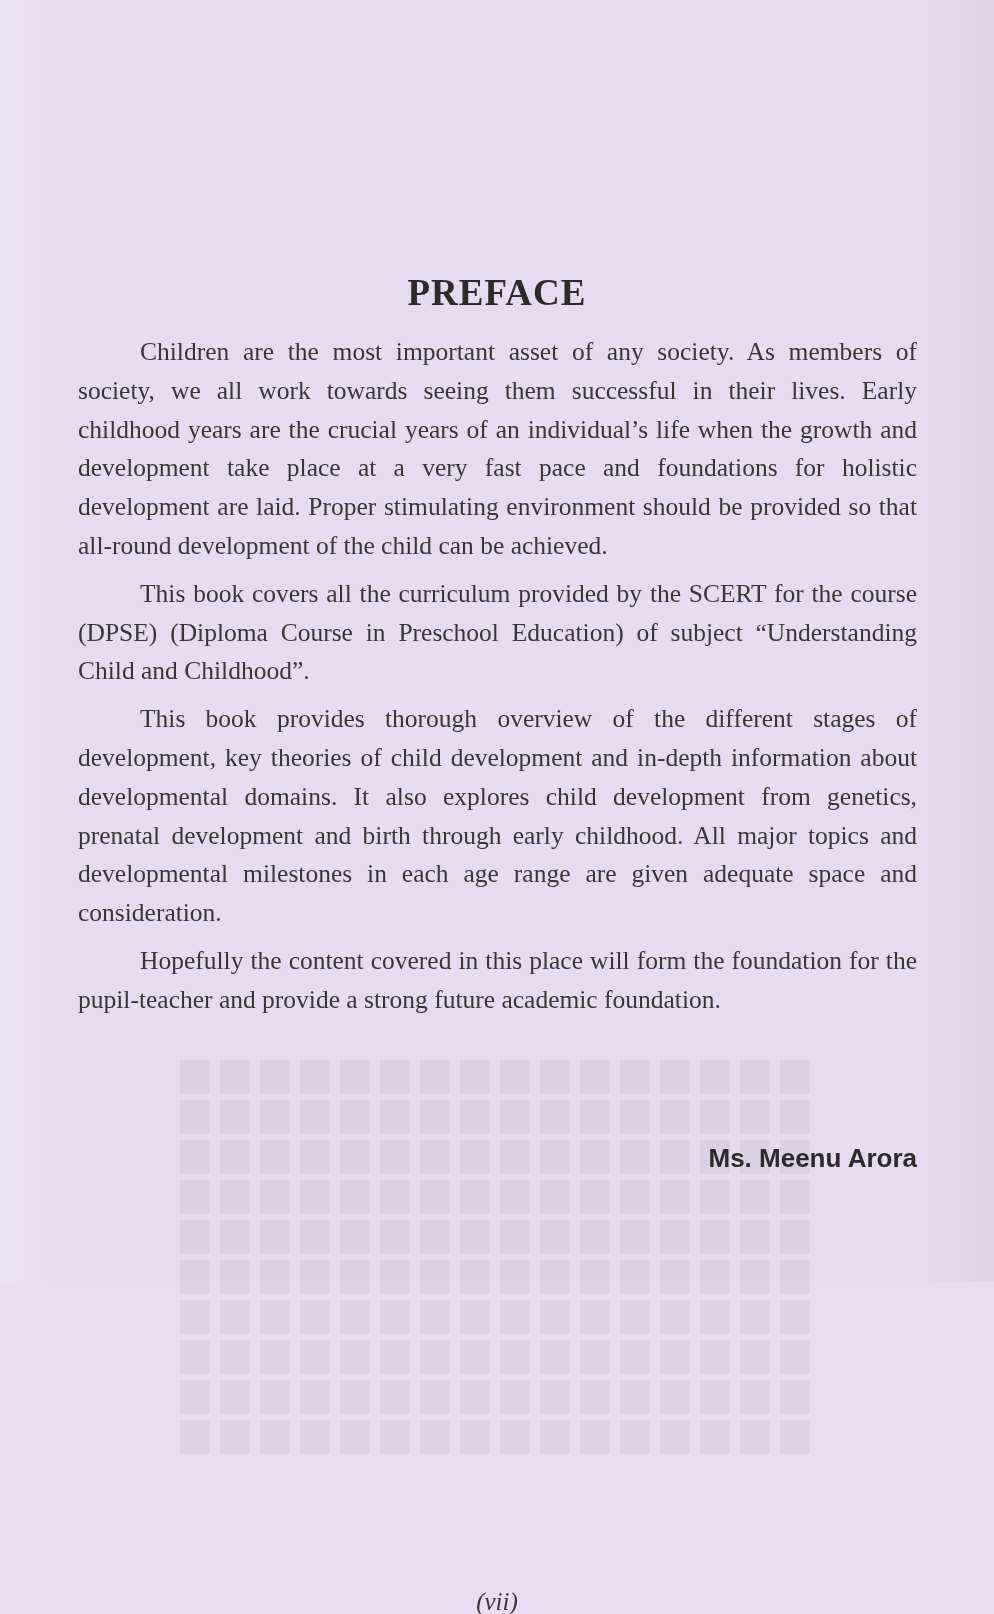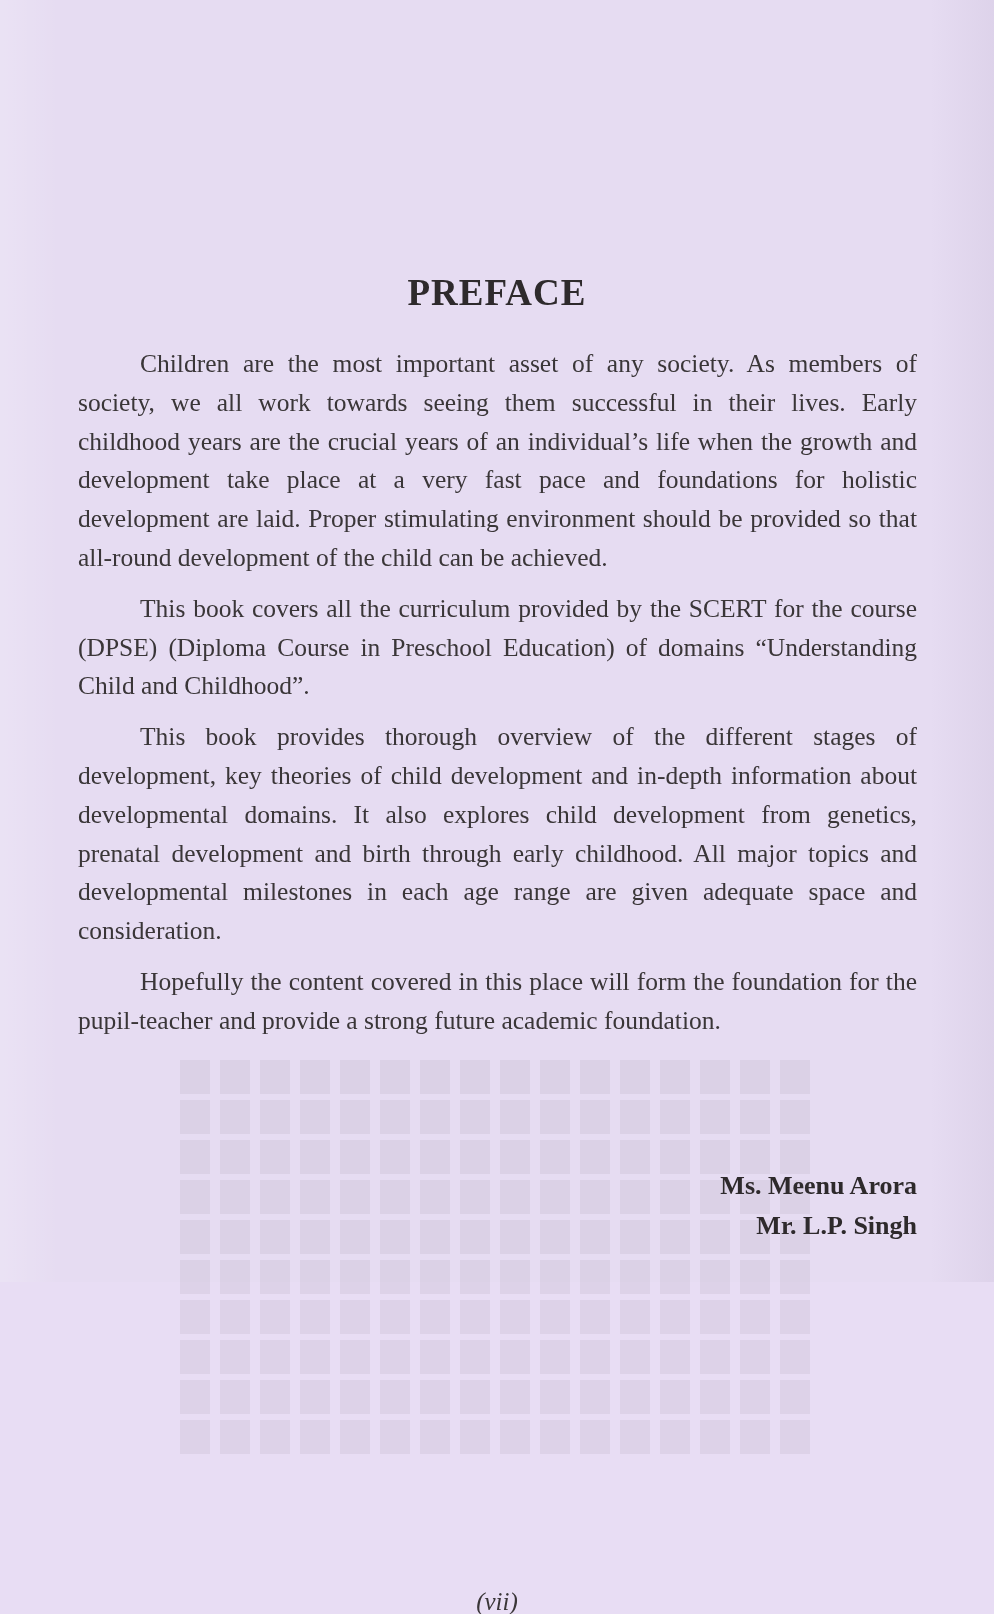--- a/index.html
+++ b/index.html
@@ -55,35 +55,34 @@
       left: 78px;
       width: 839px;
       top: 333px;
       font-family: "Liberation Serif", "DejaVu Serif", serif;
       font-size: 25.5px;
       line-height: 38.8px;
       text-align: justify;
       color: #3a3638;
     }
     .body-text p {
-      margin: 12px 0 9px 0;
+      margin: 0 0 9px 0;
       text-indent: 62px;
       hyphens: none;
     }
     .signature {
       position: absolute;
       right: 77px;
       top: 1138px;
       text-align: right;
-      font-family: Liberation Serif, serif;
+      font-family: Liberation Sans, sans-serif;
       font-weight: bold;
       font-size: 26px;
       line-height: 40px;
       color: #2e2a2c;
-      margin-top: 28px;
     }
     .page-number {
       position: absolute;
       left: 0;
       width: 994px;
       top: 1588px;
       text-align: center;
       font-family: "Liberation Serif", "DejaVu Serif", serif;
       font-style: italic;
       font-size: 25px;
@@ -104,24 +103,23 @@
       <div></div>
       <div></div>
       <div></div>
       <div></div>
   </div>
 
   <h1 class="title">PREFACE</h1>
 
   <div class="body-text">
     <p>Children are the most important asset of any society. As members of society, we all work towards seeing them successful in their lives. Early childhood years are the crucial years of an individual’s life when the growth and development take place at a very fast pace and foundations for holistic development are laid. Proper stimulating environment should be provided so that all-round development of the child can be achieved.</p>
-    <p>This book covers all the curriculum provided by the SCERT for the course (DPSE) (Diploma Course in Preschool Education) of domains “Understanding Child and Childhood”.</p>
+    <p>This book covers all the curriculum provided by the SCERT for the course (DPSE) (Diploma Course in Preschool Education) of subject “Understanding Child and Childhood”.</p>
     <p>This book provides thorough overview of the different stages of development, key theories of child development and in-depth information about developmental domains. It also explores child development from genetics, prenatal development and birth through early childhood. All major topics and developmental milestones in each age range are given adequate space and consideration.</p>
     <p>Hopefully the content covered in this place will form the foundation for the pupil-teacher and provide a strong future academic foundation.</p>
   </div>
 
   <div class="signature">
     <div>Ms. Meenu Arora</div>
-    <div>Mr. L.P. Singh</div>
   </div>
 
   <div class="page-number">(vii)</div>
 </div>
 
 </body></html>

